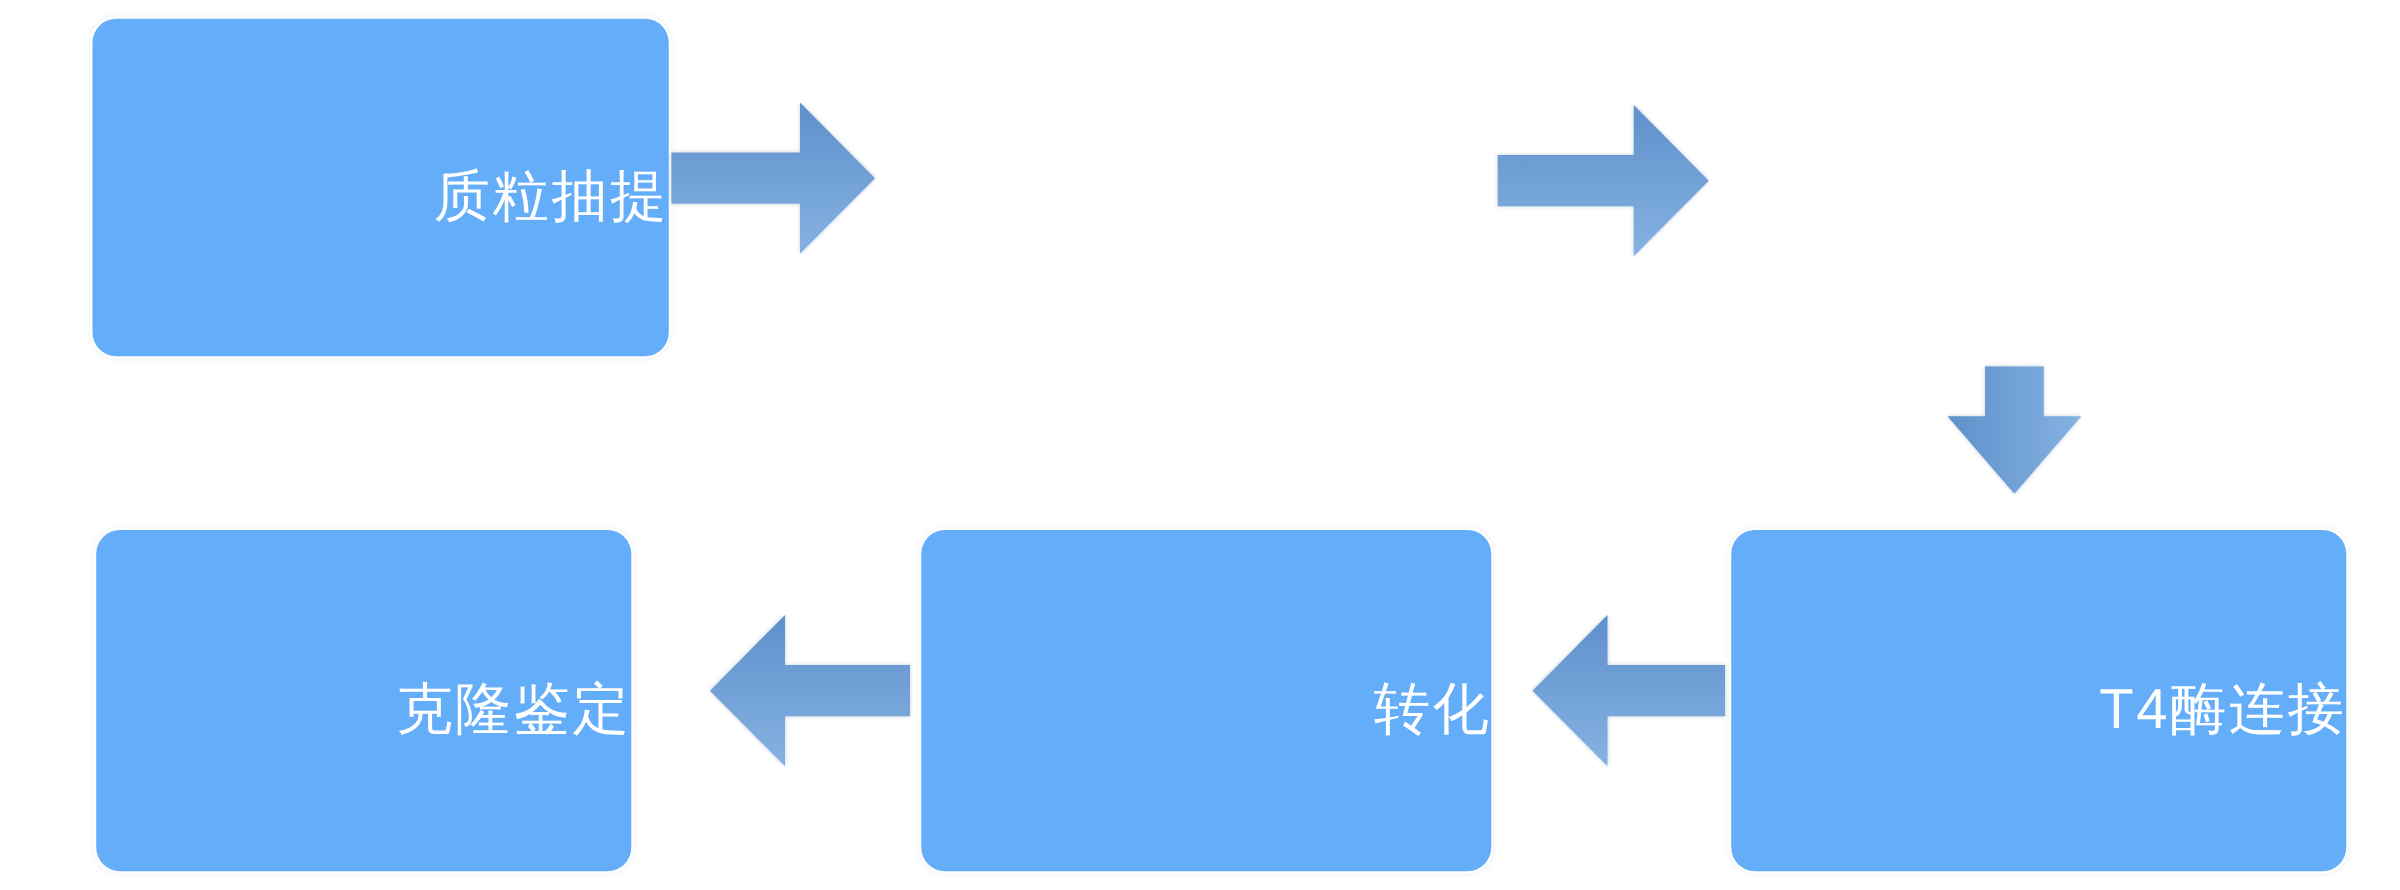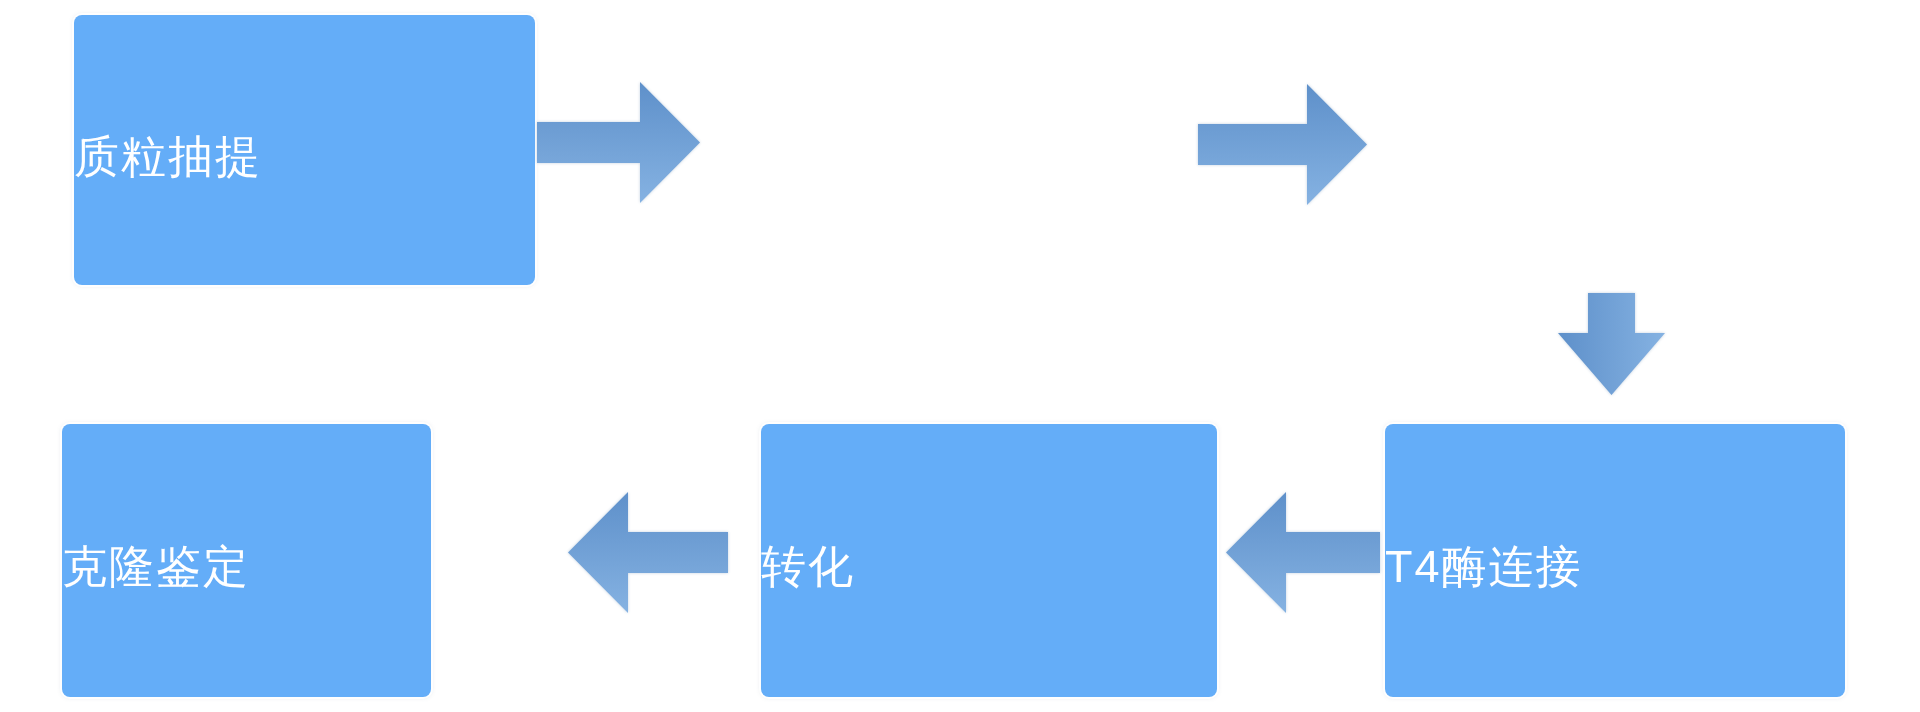--- a/index.html
+++ b/index.html
@@ -11,42 +11,42 @@
   .canvas {
     position: relative;
     width: 1920px;
     height: 712px;
     background: var(--background, #FFFFFF);
     overflow: hidden;
   }
   .node {
     position: absolute;
     background: var(--node-fill, #64ADF8);
-    border-radius: 8px;
+    border-radius: 19px;
     display: flex;
     align-items: center;
-    justify-content: flex-start;
+    justify-content: flex-end;
     box-shadow: 0 0 0 2px rgba(255,255,255,0.9), 0 0 5px rgba(110,130,150,0.28);
   }
   .node-label {
     color: var(--node-text, #FFFFFF);
     font-size: 45px;
     font-weight: 400;
     letter-spacing: 2px;
     line-height: 1;
     white-space: nowrap;
     transform: translateY(6px);
   }
   
   #node-1 { left: 74px;   top: 15px;  width: 461px; height: 270px; }
   #node-2 { left: 737px;  top: 15px;  width: 456px; height: 270px; }
   #node-3 { left: 1385px; top: 15px;  width: 460px; height: 270px; }
-  #node-4 { left: 1385px; top: 424px; width: 460px; height: 273px; }
-  #node-5 { left: 737px;  top: 424px; width: 456px; height: 273px; margin-left: 24px; }
-  #node-6 { left: 62px;   top: 424px; width: 369px; height: 273px; }
+  #node-4 { left: 1385px; top: 424px; width: 460px; height: 273px; padding-left: 32px; }
+  #node-5 { left: 737px;  top: 424px; width: 456px; height: 273px; }
+  #node-6 { left: 77px;   top: 424px; width: 428px; height: 273px; }
 
   .arrow {
     position: absolute;
     filter: drop-shadow(0 0 1.5px rgba(120,150,185,0.45));
   }
   #arrow-1 { left: 537px;  top: 82px;  }
   #arrow-2 { left: 1198px; top: 84px;  }
   #arrow-3 { left: 1558px; top: 293px; }
   #arrow-4 { left: 1226px; top: 492px; }
   #arrow-5 { left: 568px;  top: 492px; }

